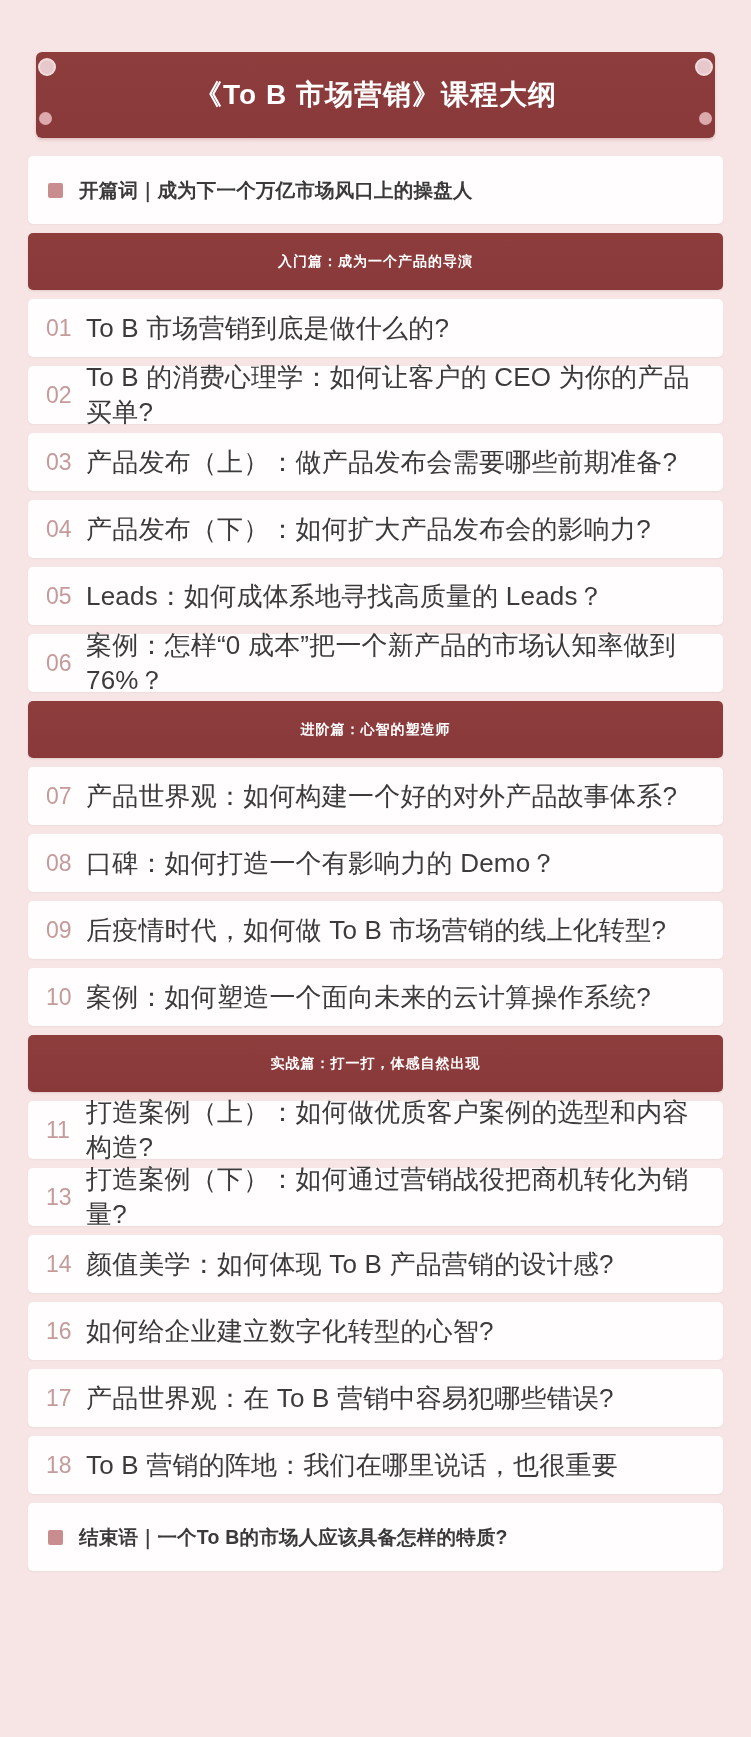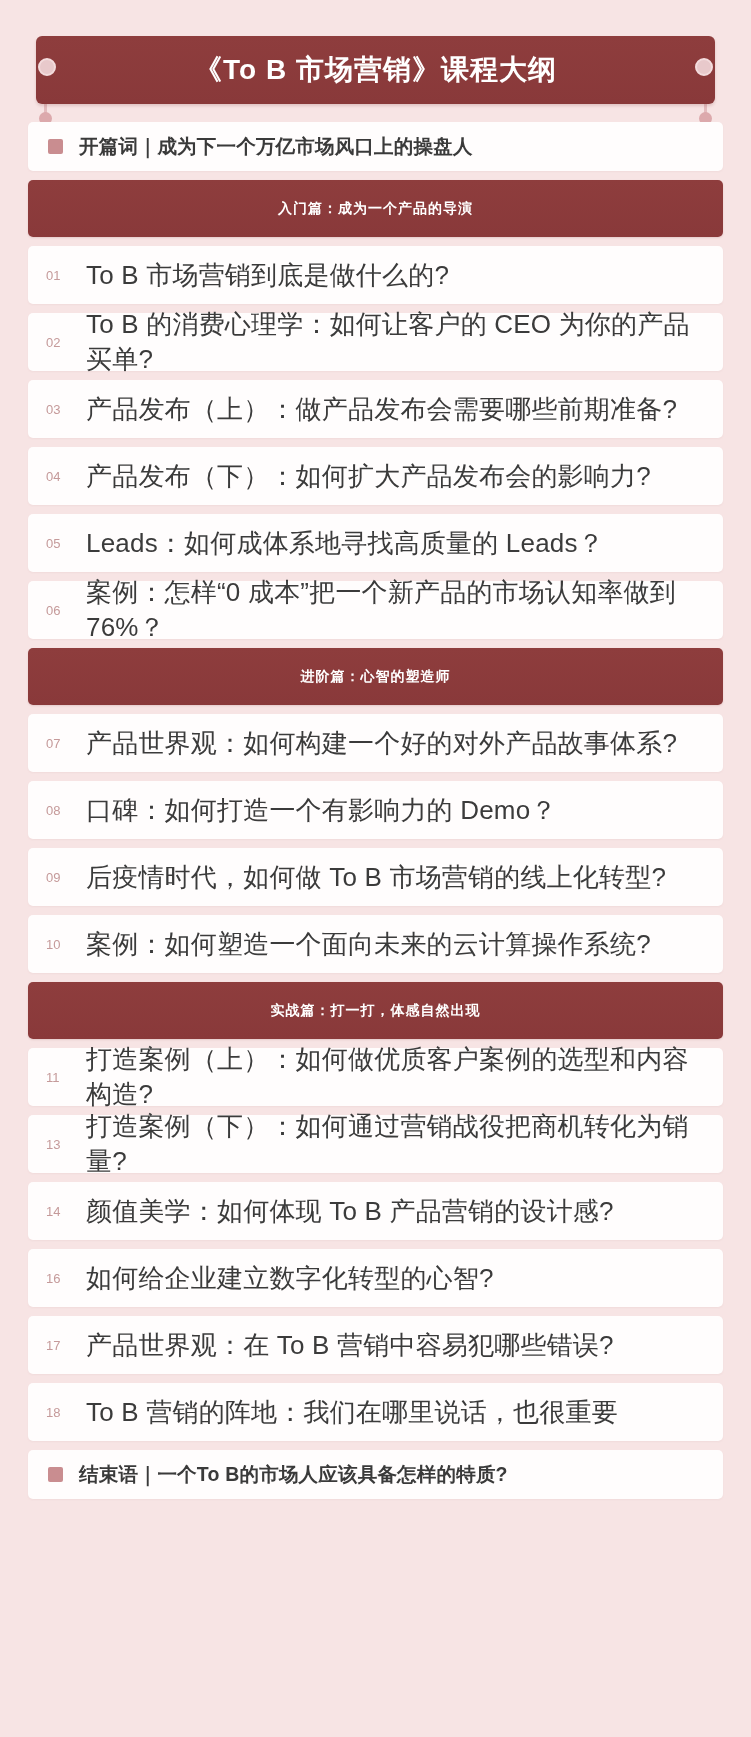--- a/index.html
+++ b/index.html
@@ -17,25 +17,25 @@
     position: relative;
     width: 751px;
     min-height: 1737px;
     box-sizing: border-box;
     padding: 36px 28px 28px 28px;
     background: #f7e4e4;
   }
   
   .title-banner {
     position: relative;
-    margin: 0 8px;
+    margin: 16px 8px;
     background: #8d3c3c;
     background: linear-gradient(180deg, #8e3d3d 0%, #89393a 100%);
     border-radius: 6px;
-    height: 68px;
+    height: 86px;
     display: flex;
     align-items: center;
     justify-content: center;
     box-shadow: 0 2px 3px rgba(120, 50, 50, 0.18);
     z-index: 3;
   }
   .title-banner .title-text {
     color: #ffffff;
     font-size: 28px;
     font-weight: bold;
@@ -89,33 +89,33 @@
     height: 58px;
     margin-bottom: 9px;
     display: flex;
     align-items: center;
     padding: 0 18px;
     box-sizing: border-box;
     box-shadow: 0 1px 2px rgba(160, 110, 110, 0.07);
   }
   .row .num {
     color: #c59a9a;
-    font-size: 13px;
+    font-size: 23px;
     width: 40px;
     flex: 0 0 40px;
     text-align: left;
   }
   .row .label {
     color: #3b3b3b;
     font-size: 26px;
     letter-spacing: 0.2px;
   }
   
   .row.special {
-    height: 49px;
+    height: 68px;
     padding-left: 20px;
   }
   .row.special .bullet {
     width: 15px;
     height: 15px;
     flex: 0 0 15px;
     background: #c98d90;
     border-radius: 2px;
     margin-right: 16px;
   }

